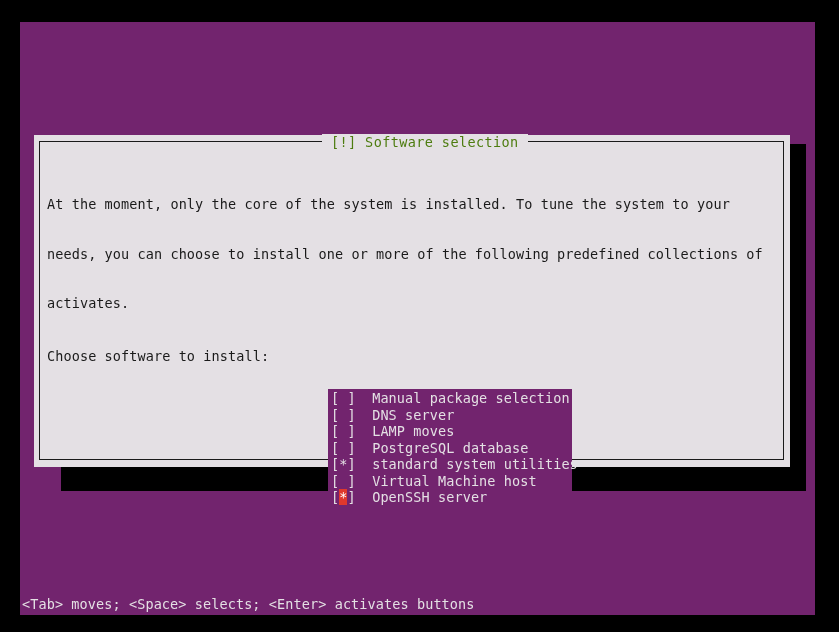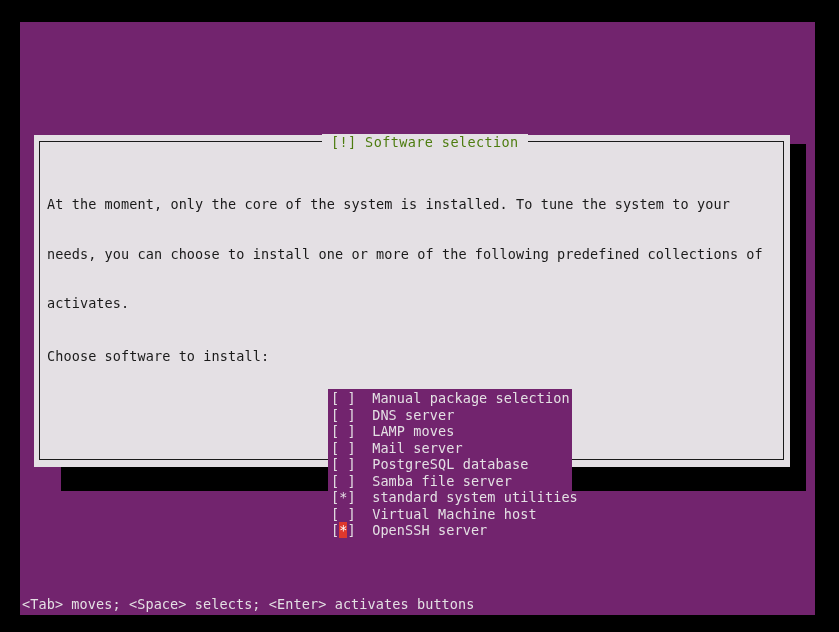--- a/index.html
+++ b/index.html
@@ -187,23 +187,21 @@
       <div class="intro-line">At the moment, only the core of the system is installed. To tune the system to your</div>
       <div class="intro-line">needs, you can choose to install one or more of the following predefined collections of</div>
       <div class="intro-line">activates.</div>
       <div class="prompt-line">Choose software to install:</div>
     </div>
 
     <div class="listbox" id="listbox">
         <div class="list-row"><span class="cb"><span>[</span><span> </span><span>]</span></span><span>  Manual package selection</span></div>
         <div class="list-row"><span class="cb"><span>[</span><span> </span><span>]</span></span><span>  DNS server</span></div>
         <div class="list-row"><span class="cb"><span>[</span><span> </span><span>]</span></span><span>  LAMP moves</span></div>
-        <div class="list-row"><span class="cb"><span>[</span><span> </span><span>]</span></span><span>  Mail server</span></div>
         <div class="list-row"><span class="cb"><span>[</span><span> </span><span>]</span></span><span>  PostgreSQL database</span></div>
-        <div class="list-row"><span class="cb"><span>[</span><span> </span><span>]</span></span><span>  Samba file server</span></div>
         <div class="list-row"><span class="cb"><span>[</span><span>*</span><span>]</span></span><span>  standard system utilities</span></div>
         <div class="list-row"><span class="cb"><span>[</span><span> </span><span>]</span></span><span>  Virtual Machine host</span></div>
         <div class="list-row cursor"><span class="cb"><span>[</span><span class="mark-sel">*</span><span>]</span></span><span>  OpenSSH server</span></div>
       </div>
 
   </div>
 
   <div class="statusbar">&lt;Tab&gt; moves; &lt;Space&gt; selects; &lt;Enter&gt; activates buttons</div>
 
 </div>

